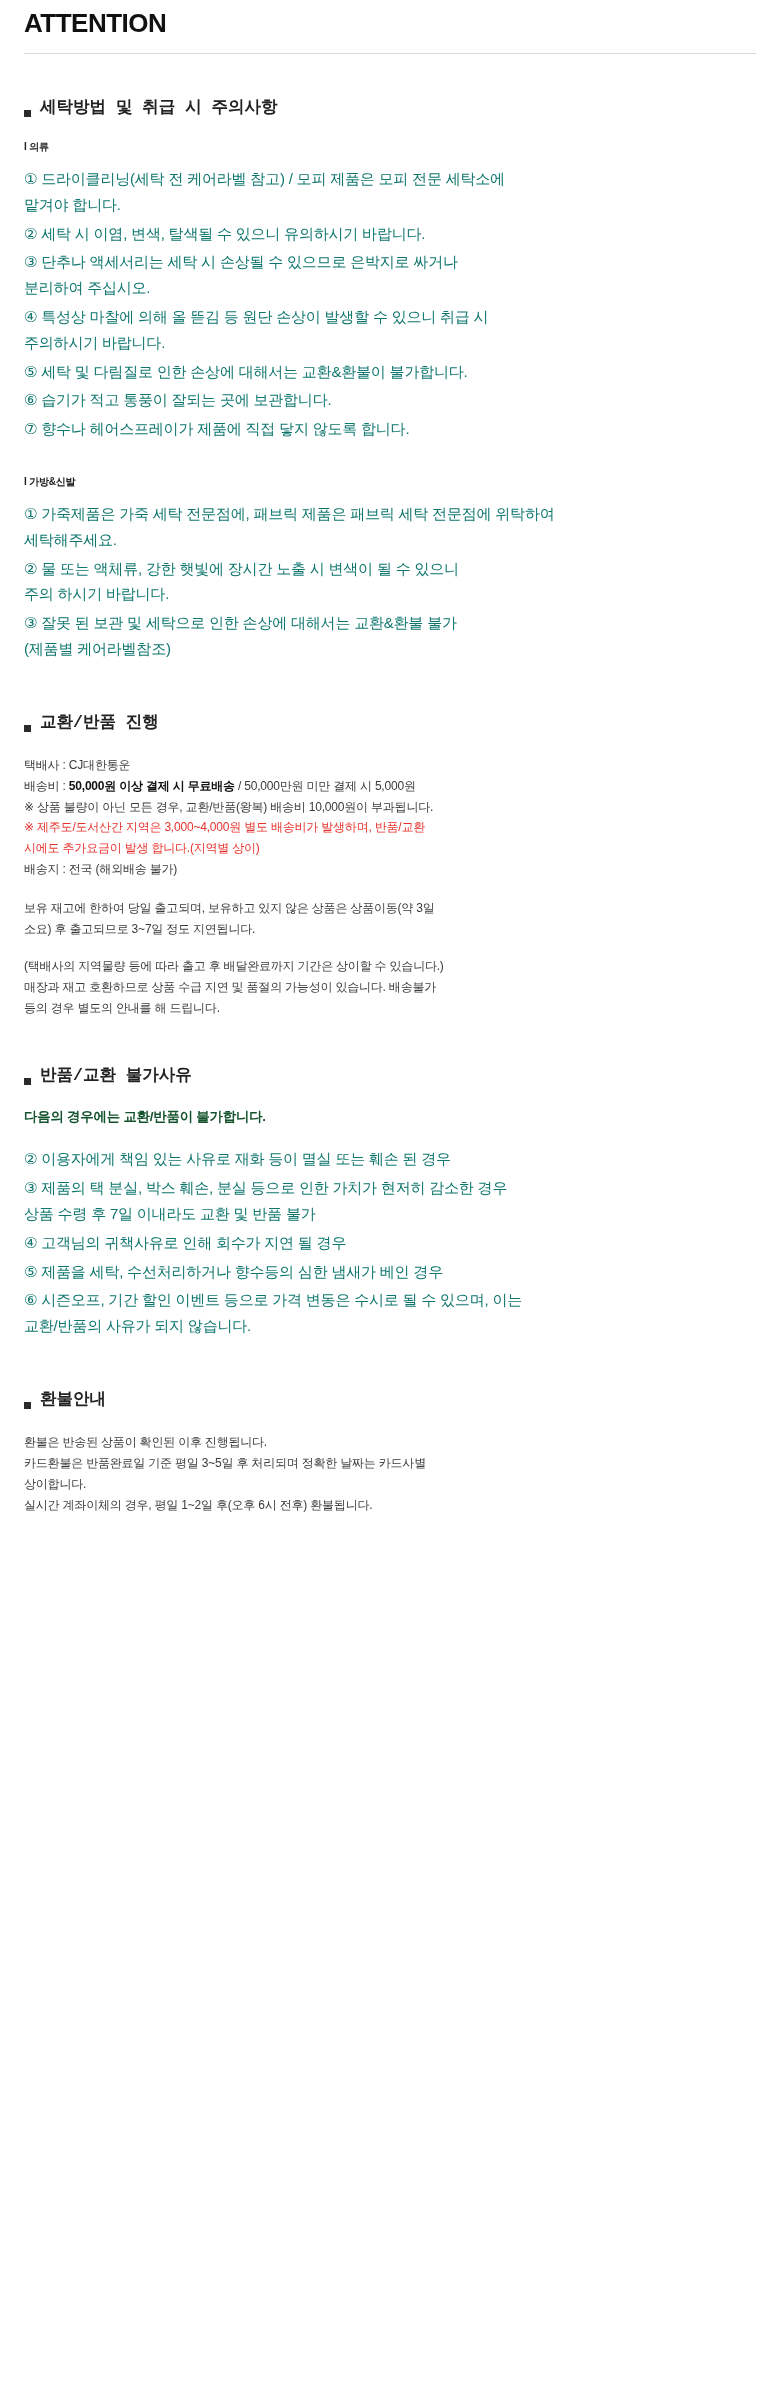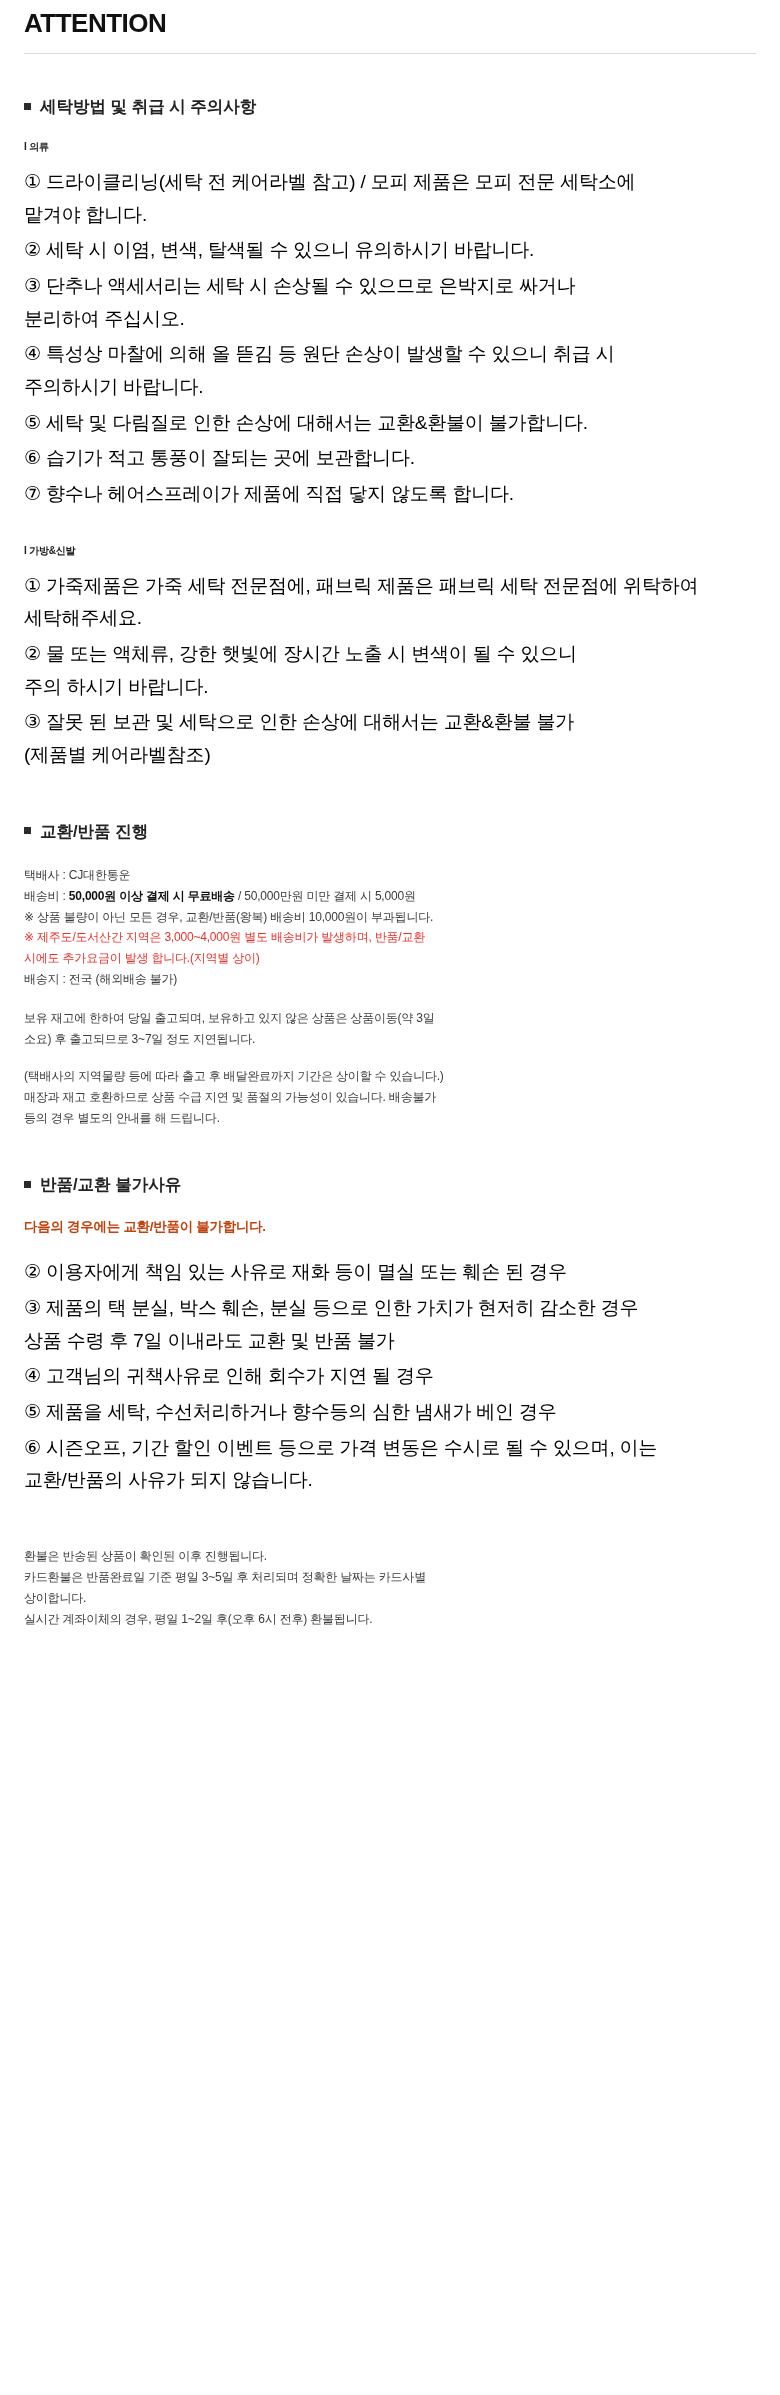--- a/index.html
+++ b/index.html
@@ -33,21 +33,22 @@
     border-top: 1px solid #d8d8d8;
     margin: 0 0 42px 0;
   }
   
   .section-head {
     font-size: 16.5px;
     font-weight: bold;
     color: #222222;
     margin: 0 0 22px 0;
     display: flex;
-    align-items: center;
+    align-items: flex-end;
+    font-family: Liberation Mono, monospace;
   }
   .sq {
     display: inline-block;
     width: 7px;
     height: 7px;
     background: #2b2b2b;
     margin-right: 9px;
     position: relative;
     top: -1px;
   }
@@ -58,23 +59,23 @@
     margin: 0 0 12px 0;
     letter-spacing: -0.2px;
   }
   
   ul.plain {
     list-style: none;
     margin: 0;
     padding: 0;
   }
   ul.plain li {
-    font-size: 19px;
+    font-size: 15px;
     line-height: 1.72;
-    color: #000000;
+    color: #0f766e;
     margin-bottom: 3px;
     letter-spacing: -0.2px;
     white-space: pre-line;
   }
   .block-gap {
     height: 30px;
   }
   .block-gap-sm {
     height: 18px;
   }
@@ -92,21 +93,21 @@
   .line.bold-val b {
     color: #111111;
     font-weight: bold;
   }
   .line.red {
     color: #e8322c;
   }
   .notice-red {
     font-size: 13.4px;
     font-weight: bold;
-    color: #c2410c;
+    color: #14532d;
     letter-spacing: -0.2px;
     margin-bottom: 20px;
   }
   .para-group {
     margin-bottom: 16px;
   }
 </style>
 </head>
 <body>
 
@@ -186,19 +187,23 @@
     <li>③ 제품의 택 분실, 박스 훼손, 분실 등으로 인한 가치가 현저히 감소한 경우
      상품 수령 후 7일 이내라도 교환 및 반품 불가</li>
     <li>④ 고객님의 귀책사유로 인해 회수가 지연 될 경우</li>
     <li>⑤ 제품을 세탁, 수선처리하거나 향수등의 심한 냄새가 베인 경우</li>
     <li>⑥ 시즌오프, 기간 할인 이벤트 등으로 가격 변동은 수시로 될 수 있으며, 이는
      교환/반품의 사유가 되지 않습니다.</li>
   </ul>
 
   <div class="block-gap-lg"></div>
 
+  <div class="section-head">
+    <span class="sq"></span>
+    <span>환불안내</span>
+  </div>
 
   <div class="line">환불은 반송된 상품이 확인된 이후 진행됩니다.</div>
   <div class="line">카드환불은 반품완료일 기준 평일 3~5일 후 처리되며 정확한 날짜는 카드사별
 상이합니다.</div>
   <div class="line">실시간 계좌이체의 경우, 평일 1~2일 후(오후 6시 전후) 환불됩니다.</div>
 
 </div>
 
 </body></html>

